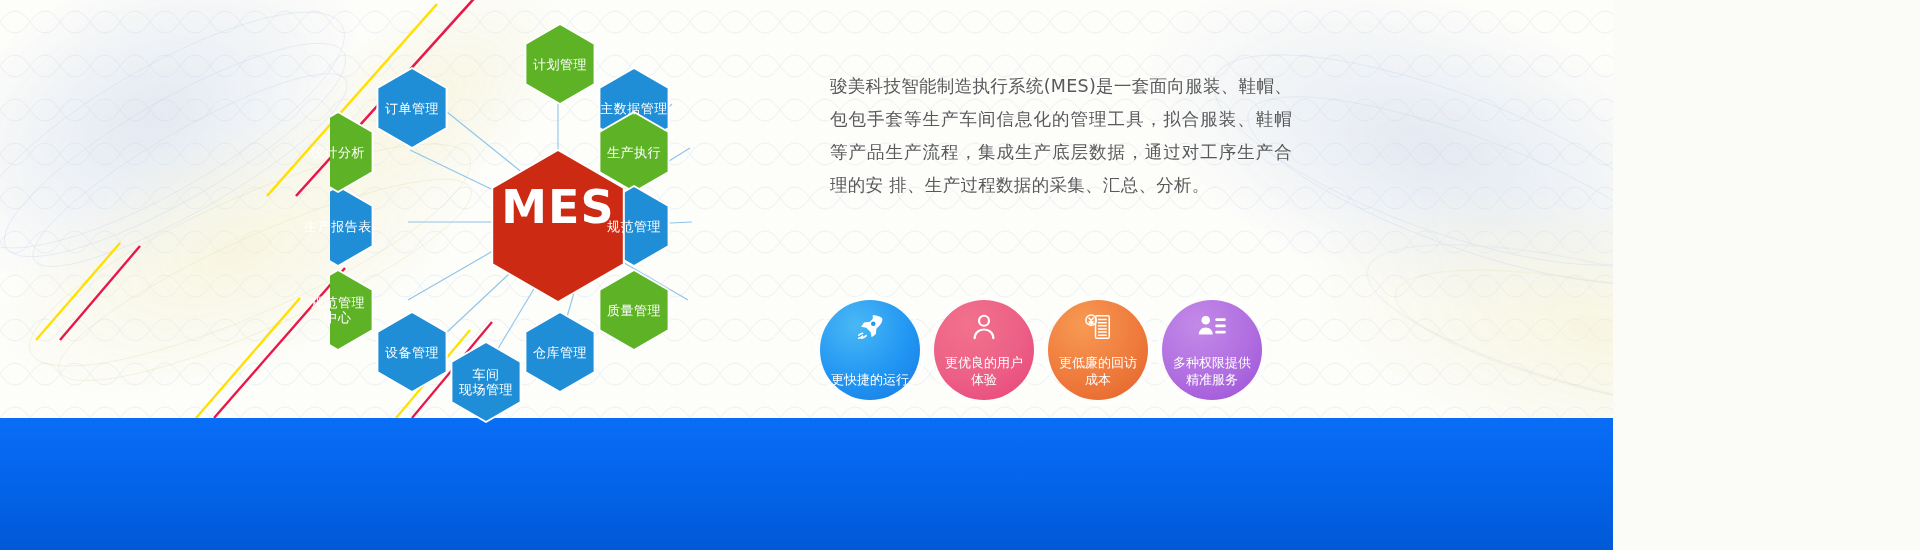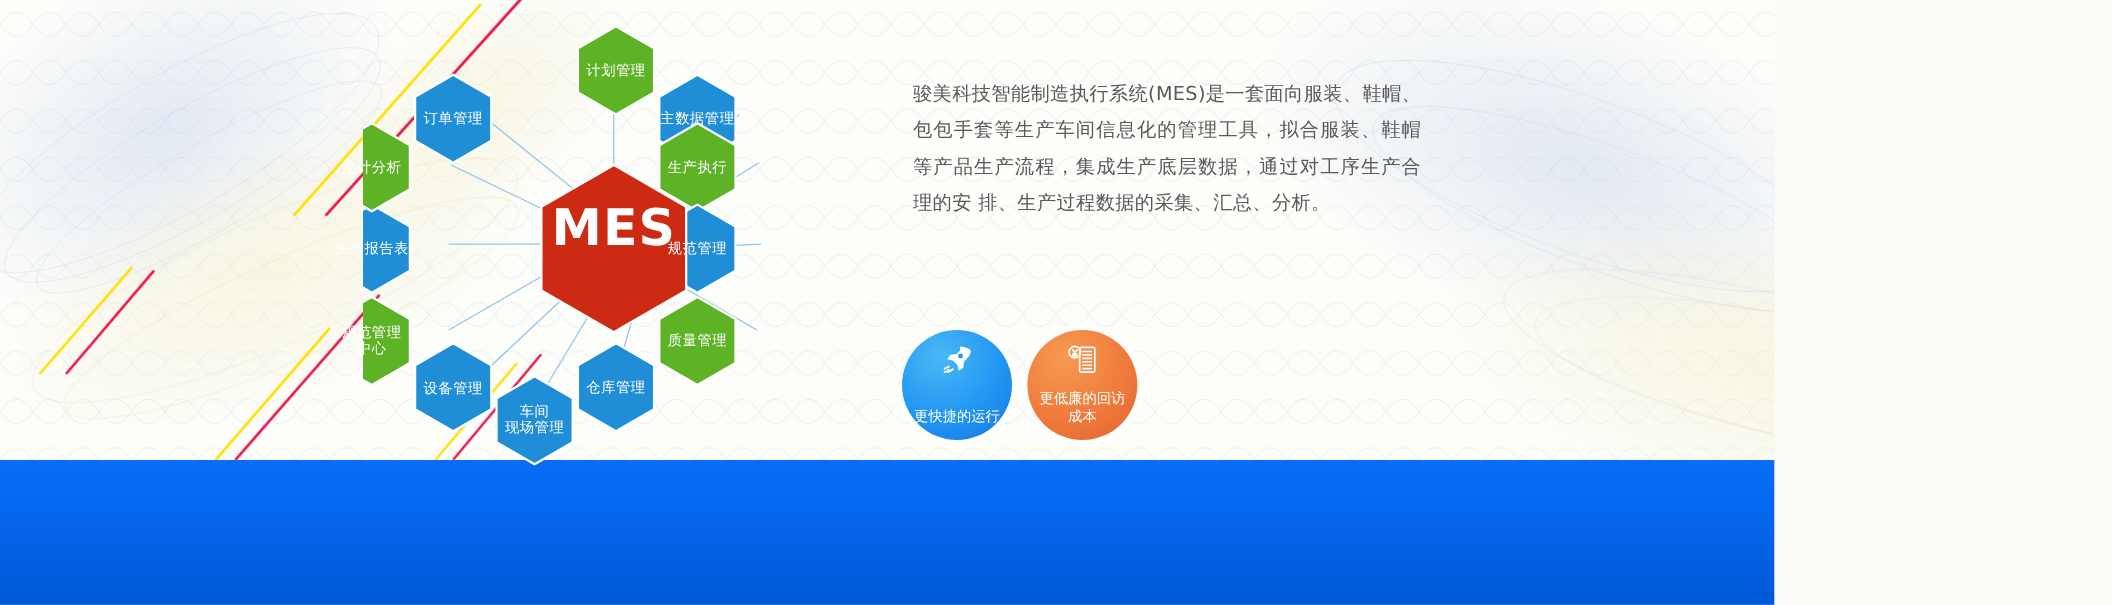--- a/index.html
+++ b/index.html
@@ -186,28 +186,53 @@
         <div class="ring"></div>
         <div class="ico">
           <svg width="30" height="30" viewBox="0 0 24 24" fill="#fff">
             <path d="M14.5 2.5c3 0 6 1.2 7 2.2 1 1 .2 4-2.2 6.4l-2.1 2.1-.6 4.6-3.3 2.3-.9-4.1-3.4-3.4-4.1-.9 2.3-3.3 4.6-.6 2.1-2.1C15 4.4 13.5 2.5 14.5 2.5z"></path>
             <circle cx="14.6" cy="9.3" r="1.8" fill="#2196f3"></circle>
             <path d="M3 21c1.2-.3 2.3-.9 3-1.7M5.4 21c1.4-.4 2.6-1.1 3.5-2.1M3 18.6c.8-.7 1.9-1.3 3.1-1.6" stroke="#fff" stroke-width="1.3" fill="none" stroke-linecap="round"></path>
           </svg>
         </div>
         <div class="blabel">更快捷的运行</div>
       </div>
+      <div class="badge b2">
+        <div class="ring"></div>
+        <div class="ico">
+          <svg width="30" height="30" viewBox="0 0 24 24" fill="none" stroke="#fff" stroke-width="1.7">
+            <circle cx="12" cy="7" r="4"></circle>
+            <path d="M4.5 21c0-4.2 3.4-7 7.5-7s7.5 2.8 7.5 7" stroke-linecap="round"></path>
+          </svg>
+        </div>
+        <div class="blabel">更优良的用户
+体验</div>
+      </div>
       <div class="badge b3">
         <div class="ring"></div>
         <div class="ico">
           <svg width="30" height="30" viewBox="0 0 24 24" fill="none" stroke="#fff" stroke-width="1.2">
             <rect x="10" y="3" width="11" height="18" rx="1"></rect>
             <path d="M12 6h7M12 8.5h7M12 11h7M12 13.5h7M12 16h7M12 18.5h7"></path>
             <circle cx="6.5" cy="6.5" r="4.2"></circle>
             <path d="M4.8 4.8l1.7 2 1.7-2M6.5 6.8v3M5 7.8h3M5 9h3" stroke-linecap="round"></path>
           </svg>
         </div>
         <div class="blabel">更低廉的回访
 成本</div>
       </div>
+      <div class="badge b4">
+        <div class="ring"></div>
+        <div class="ico">
+          <svg width="30" height="30" viewBox="0 0 24 24" fill="#fff">
+            <circle cx="7" cy="6.5" r="3.4"></circle>
+            <path d="M1.4 18c0-3.4 2.5-5.6 5.6-5.6S12.6 14.6 12.6 18z"></path>
+            <rect x="14.6" y="5" width="8.4" height="2.1" rx="1"></rect>
+            <rect x="14.6" y="10" width="8.4" height="2.1" rx="1"></rect>
+            <rect x="14.6" y="15" width="8.4" height="2.1" rx="1"></rect>
+          </svg>
+        </div>
+        <div class="blabel">多种权限提供
+精准服务</div>
+      </div>
     </div>
 
 </div>
 
 </body></html>

